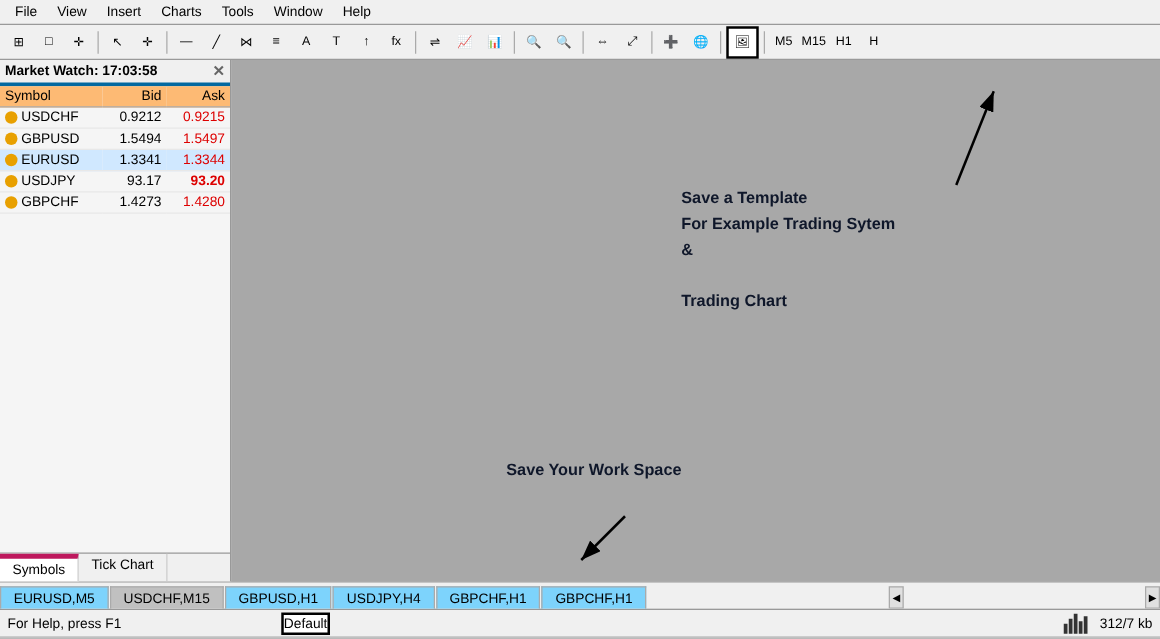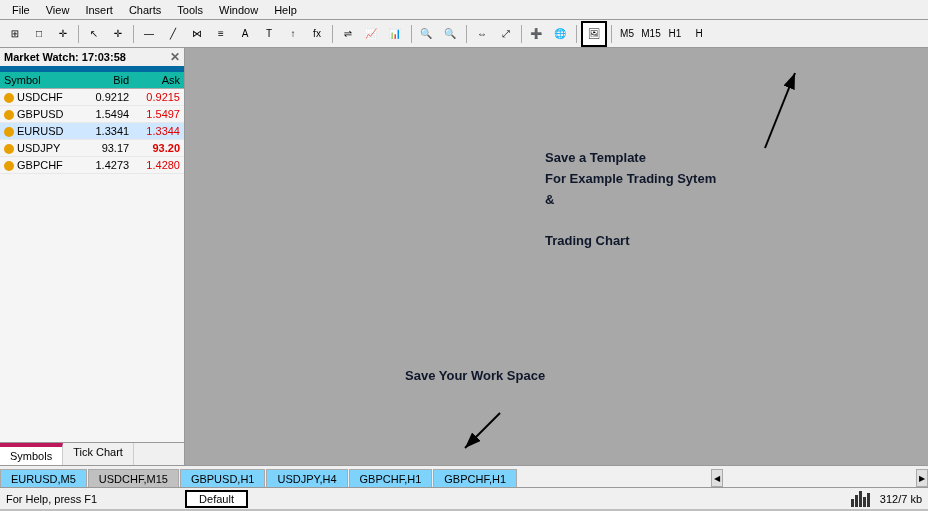--- a/index.html
+++ b/index.html
@@ -53,40 +53,40 @@
     
     #sidebar {
       width: 185px;
       border-right: 1px solid #999;
       display: flex;
       flex-direction: column;
       background: #f5f5f5;
     }
     #market-watch-header {
       background: #f0f0f0;
-      border-bottom: 6px solid #0369a1;
+      border-bottom: 3px solid #0369a1;
       padding: 2px 4px;
       display: flex;
       justify-content: space-between;
       align-items: center;
       font-size: 11px;
       font-weight: bold;
     }
     #market-watch-close {
       cursor: pointer;
       font-size: 12px;
       color: #666;
     }
     #market-table {
       width: 100%;
       border-collapse: collapse;
       font-size: 11px;
     }
     #market-table th {
-      background: #14b8a6;
+      background: #fdba74;
       border-bottom: 1px solid #aaa;
       padding: 2px 4px;
       text-align: left;
       font-weight: normal;
     }
     #market-table th:nth-child(2), #market-table th:nth-child(3) {
       text-align: right;
     }
     #market-table td {
       padding: 2px 4px;
@@ -181,24 +181,24 @@
       background: #f0f0f0;
       border-top: 1px solid #999;
       display: flex;
       align-items: center;
       padding: 0 6px;
       font-size: 11px;
       gap: 10px;
     }
     #workspace-box {
       border: 2px solid #000;
-      padding: 1px 12px;
+      padding: 1px 0;
       font-size: 11px;
       background: #fff;
-      margin-left: 78px;
+      margin-left: 118px;
     }
     .status-right {
       margin-left: auto;
       display: flex;
       align-items: center;
       gap: 10px;
     }
     .bar-chart-icon {
       display: flex; gap: 1px; align-items: flex-end;
     }

